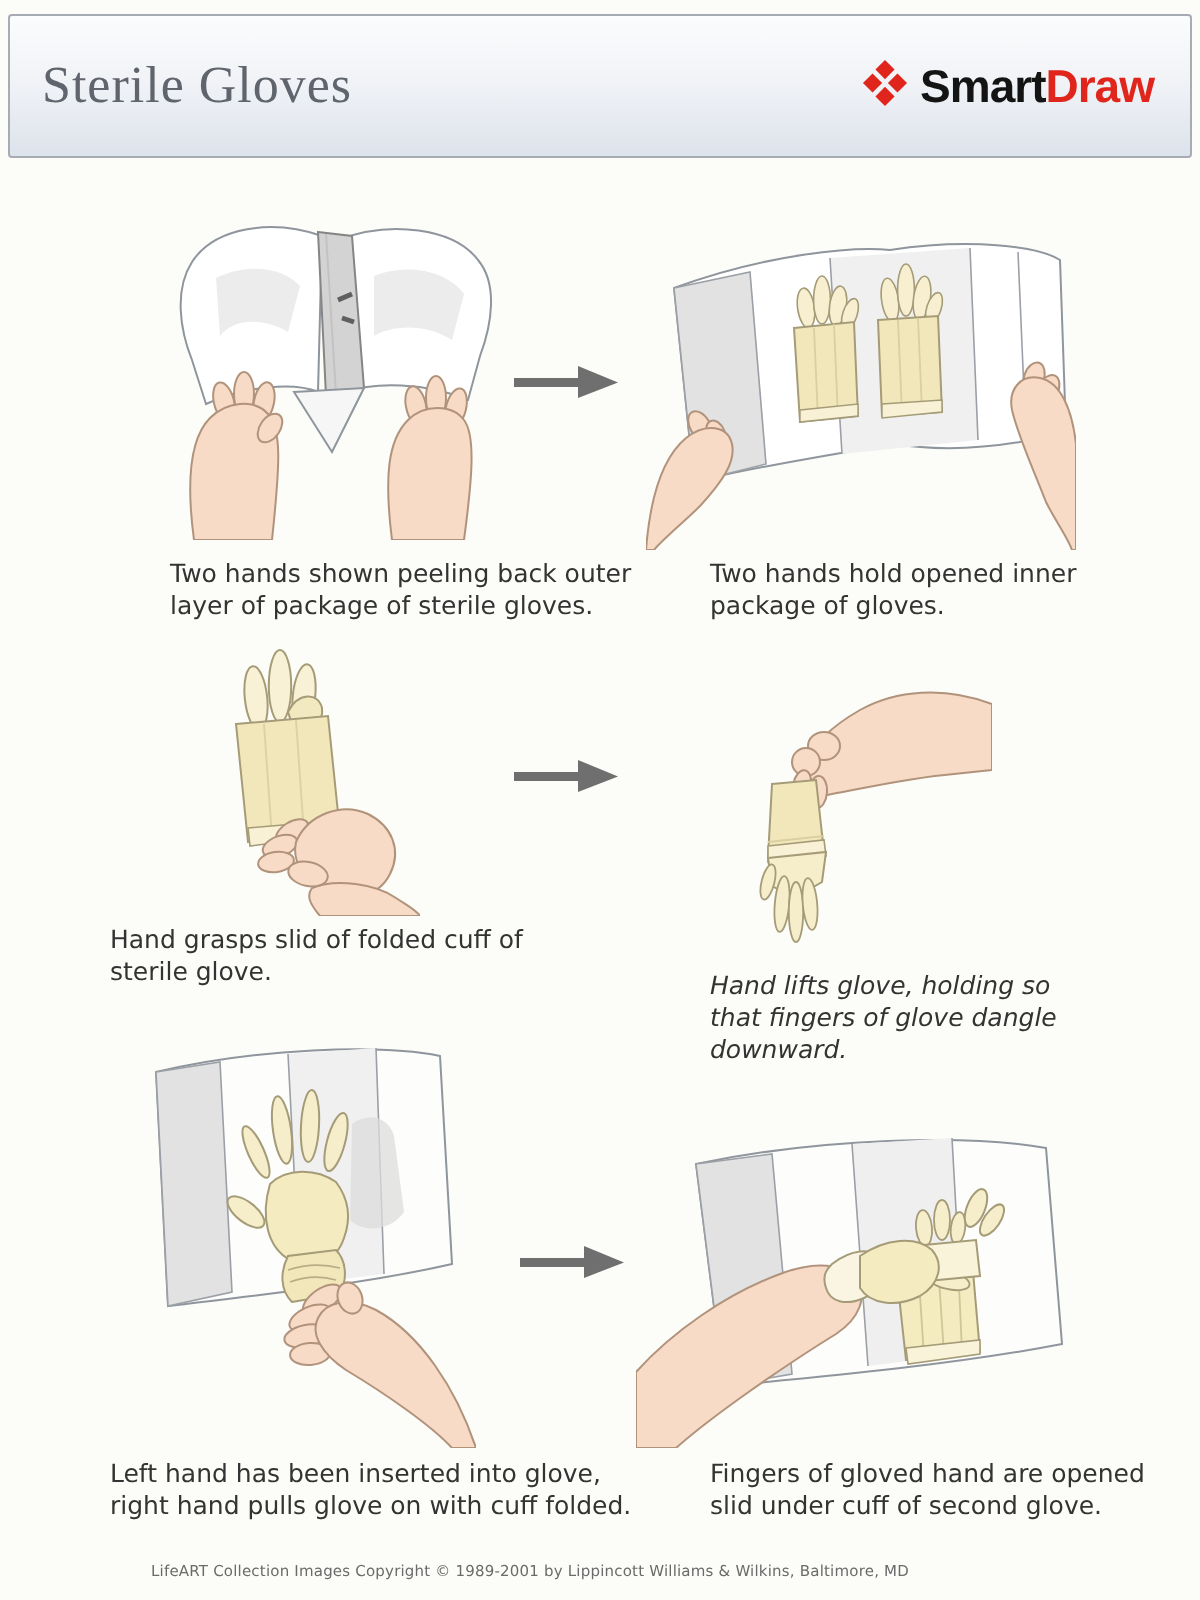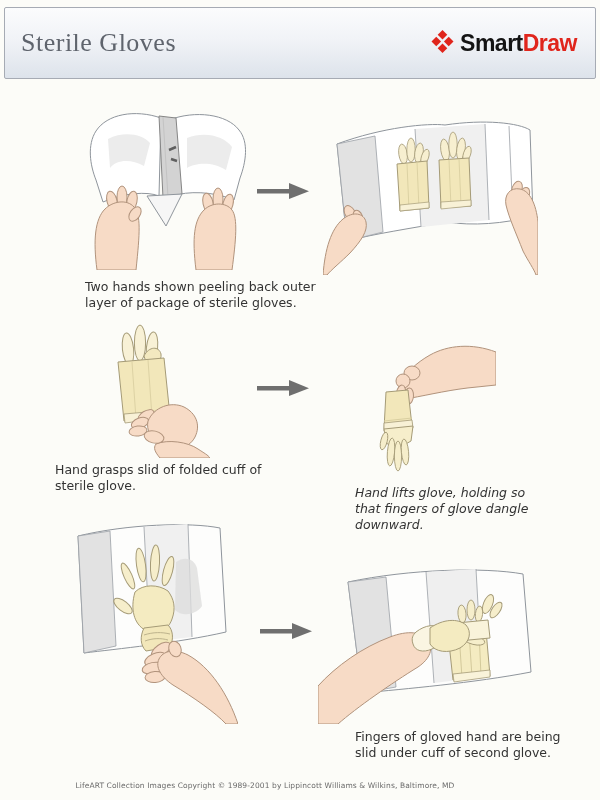--- a/index.html
+++ b/index.html
@@ -112,20 +112,22 @@
       <path d="M0,165 C2,139 8,119 20,109 C30,101 41,103 43,112 C45,121 38,131 27,143 C19,151 8,160 4,165 Z" fill="#f7dbc6" stroke="#b1937c"></path>
       <ellipse cx="194" cy="79" rx="5" ry="8" fill="#f7dbc6" stroke="#b1937c" transform="rotate(18 194 79)"></ellipse>
       <ellipse cx="201" cy="85" rx="5" ry="8" fill="#f7dbc6" stroke="#b1937c" transform="rotate(26 201 85)"></ellipse>
       <ellipse cx="188" cy="91" rx="4" ry="7" fill="#f7dbc6" stroke="#b1937c" transform="rotate(10 188 91)"></ellipse>
       <path d="M215,165 L215,112 C213,94 207,81 197,79 C187,77 181,85 183,95 C186,108 193,123 200,141 C205,151 211,159 213,165 Z" fill="#f7dbc6" stroke="#b1937c"></path>
     </svg>
   </div>
 
   <div class="caption" style="left:73px; top:279px;margin-left:12px;">Two hands shown peeling back outer
 layer of package of sterile gloves.</div>
+  <div class="caption" style="left:355px; top:279px;">Two hands hold opened inner
+package of gloves.</div>
 
   <div class="illu" style="left:98px; top:324px;">
     <svg viewBox="0 0 112 134" width="112" height="134">
       <ellipse cx="30" cy="25" rx="5.6" ry="16" fill="#f8f1d6" stroke="#a59b77" transform="rotate(-6 30 25)"></ellipse>
       <ellipse cx="42" cy="19" rx="5.6" ry="18" fill="#f8f1d6" stroke="#a59b77"></ellipse>
       <ellipse cx="54" cy="24" rx="5.6" ry="16" fill="#f8f1d6" stroke="#a59b77" transform="rotate(6 54 24)"></ellipse>
       <path d="M46,32 C51,22 61,22 63,30 C64,37 58,42 49,41 Z" fill="#f3e9c0" stroke="#a59b77"></path>
       <path d="M20,38 L66,34 L72,92 L26,97 Z" fill="#f2e7ba" stroke="#a59b77"></path>
       <path d="M34,38 L38,95 M50,36 L54,93" stroke="#ddd2a4" fill="none"></path>
       <path d="M26,90 L72,86 L73,93 L27,99 Z" fill="#f8f1d6" stroke="#a59b77" stroke-width="0.8"></path>
@@ -216,18 +218,20 @@
       <ellipse cx="154" cy="77" rx="11" ry="4.5" fill="#f6eecb" stroke="#a59b77" stroke-width="0.9" transform="rotate(8 154 77)"></ellipse>
       <path d="M128,68 L170,64 L172,82 L130,86 Z" fill="#f9f3da" stroke="#a59b77"></path>
       <path d="M0,168 L0,130 C18,110 45,91 72,81 C90,74 104,76 110,84 C116,92 112,103 100,111 C74,127 38,152 20,168 Z" fill="#f7dbc6" stroke="#b1937c"></path>
       <path d="M98,76 C107,69 118,67 123,74 C127,80 123,89 114,93 C105,97 97,95 95,88 C93,82 95,79 98,76 Z" fill="#faf5e2" stroke="#a59b77"></path>
       <path d="M112,72 C125,63 140,62 148,69 C154,76 152,86 142,92 C130,98 117,96 112,88 Z" fill="#f4ebc1" stroke="#a59b77"></path>
       <ellipse cx="170" cy="48" rx="4.5" ry="10" fill="#f6eecb" stroke="#a59b77" transform="rotate(22 170 48)"></ellipse>
       <ellipse cx="178" cy="54" rx="4" ry="9" fill="#f6eecb" stroke="#a59b77" transform="rotate(34 178 54)"></ellipse>
     </svg>
   </div>
 
-  <div class="caption" style="left:355px; top:729px;">Fingers of gloved hand are being
+  <div class="caption" style="left:55px; top:729px;">Left hand has been inserted into glove,
+right hand pulls glove on with cuff folded.</div>
+  <div class="caption" style="left:355px; top:729px;">Fingers of gloved hand are opened
 slid under cuff of second glove.</div>
 
   <div class="footer">LifeART Collection Images Copyright © 1989-2001 by Lippincott Williams &amp; Wilkins, Baltimore, MD</div>
 
 </div>
 
 </body></html>

